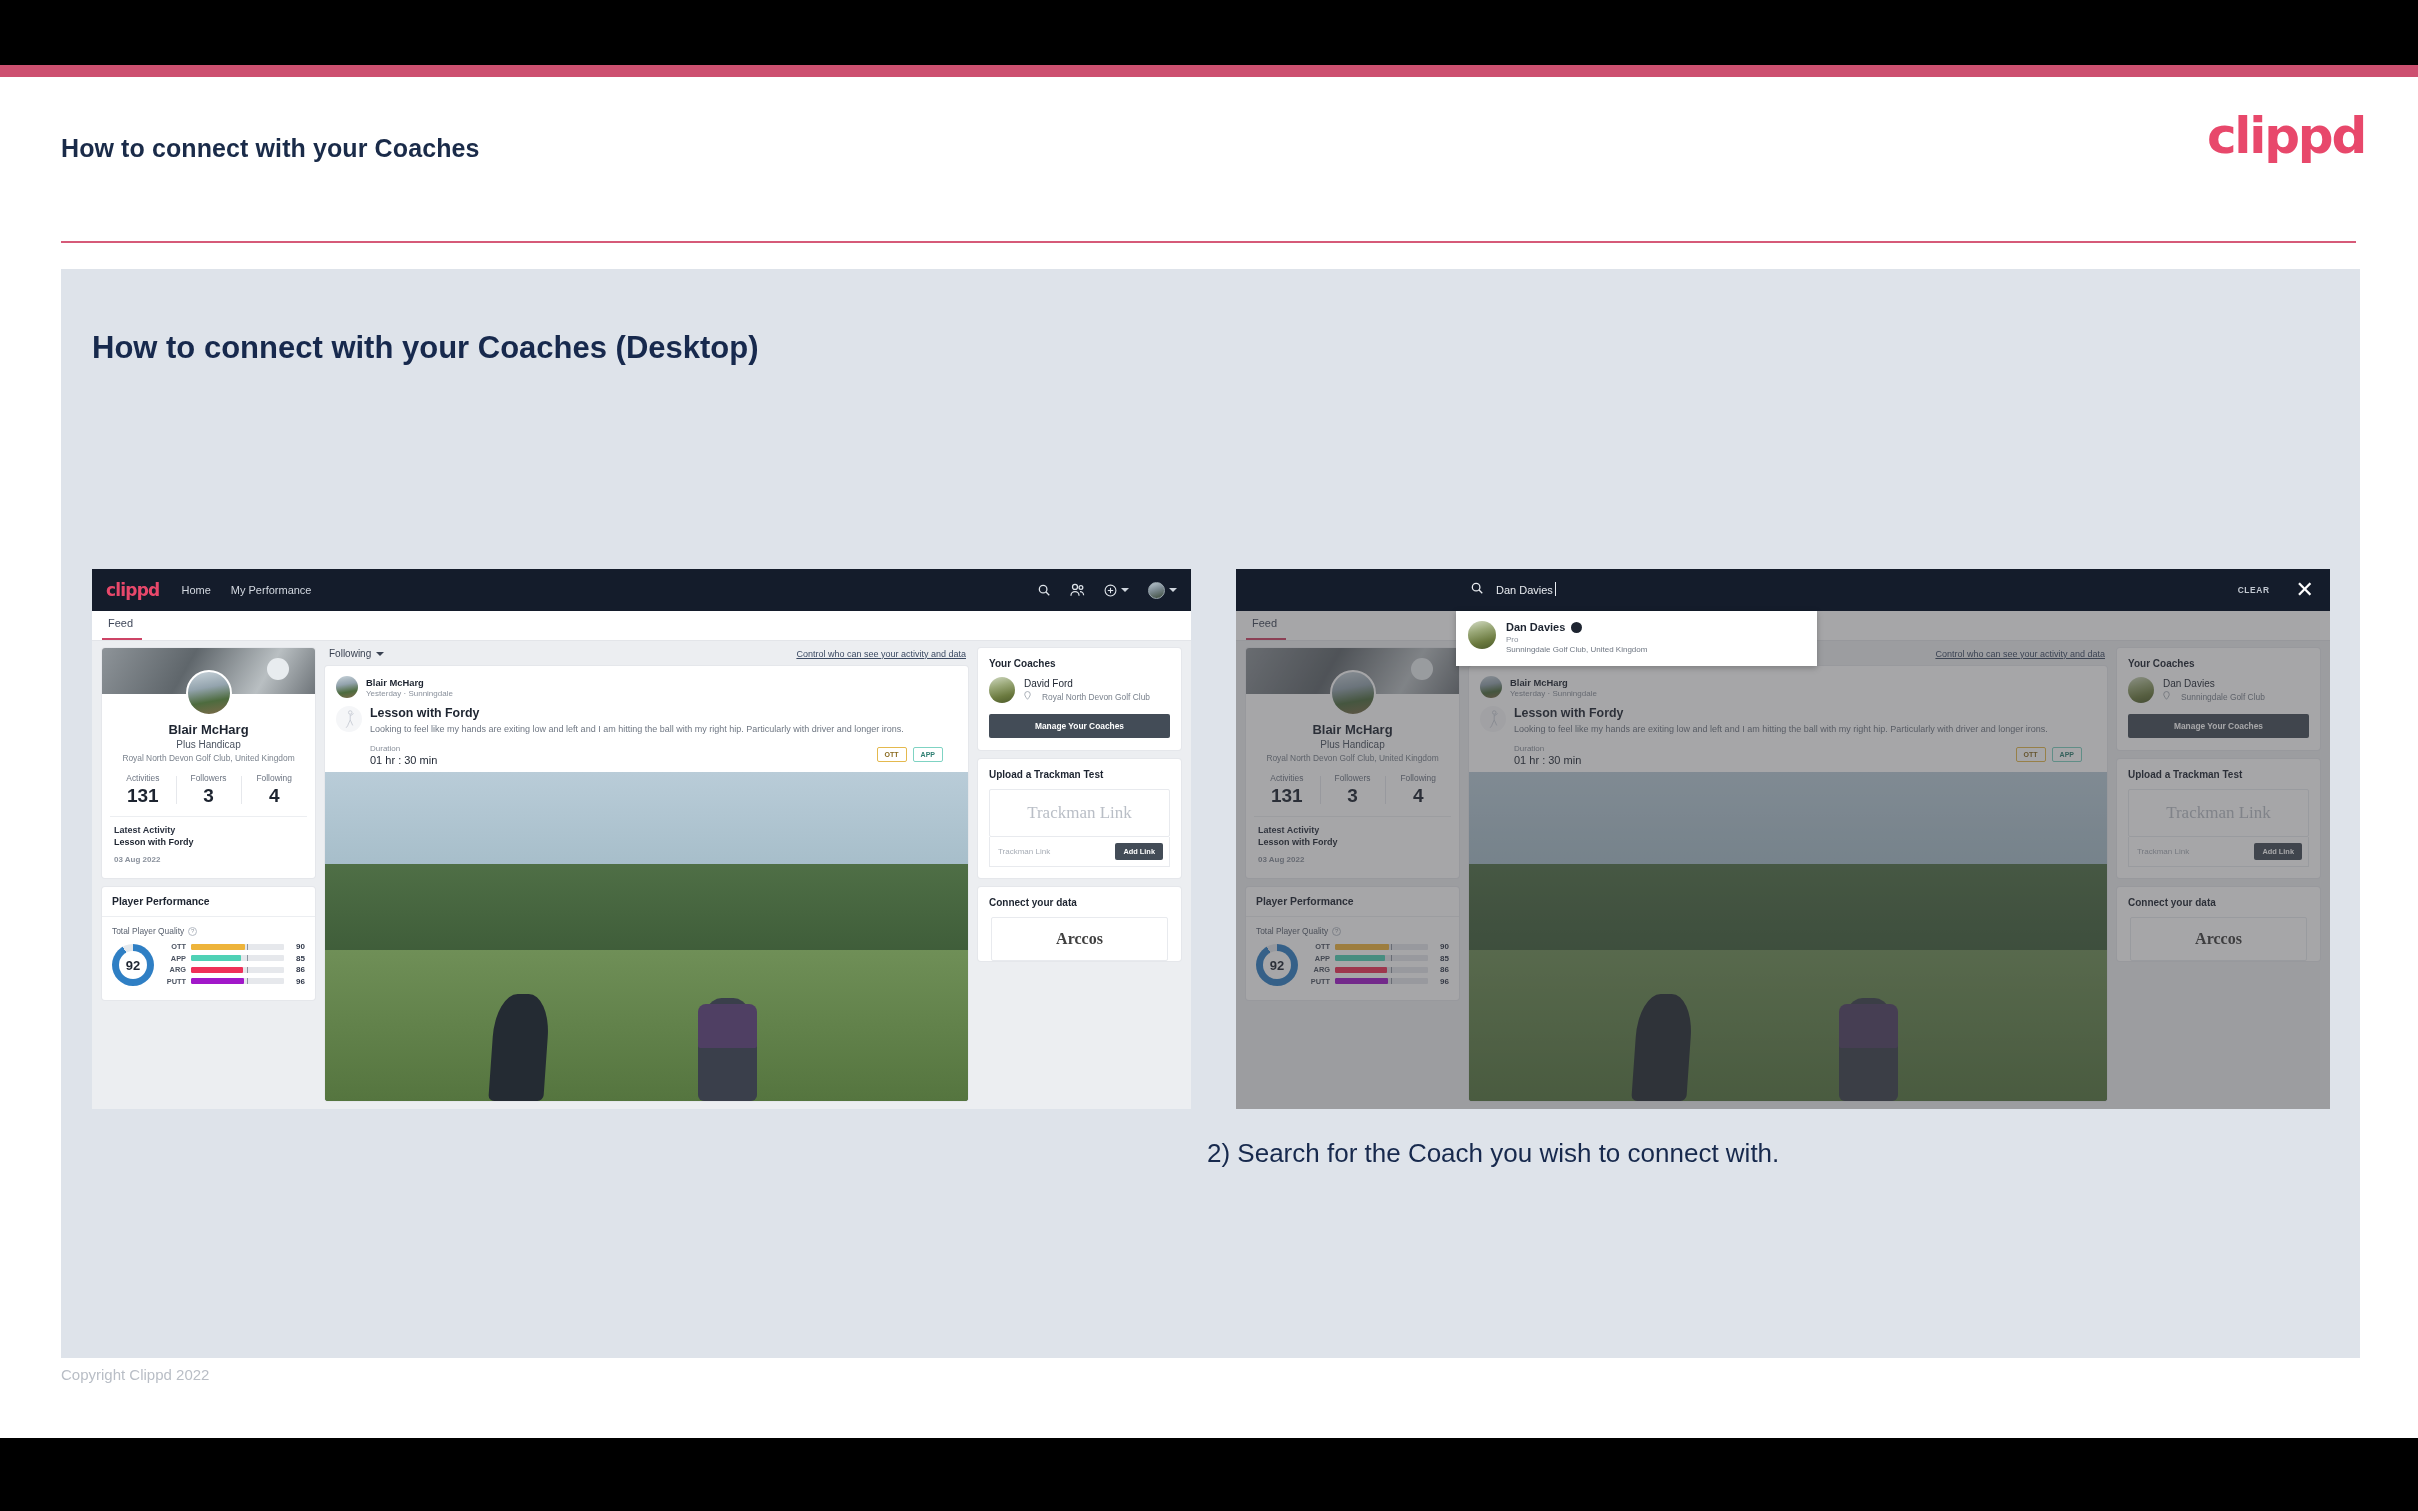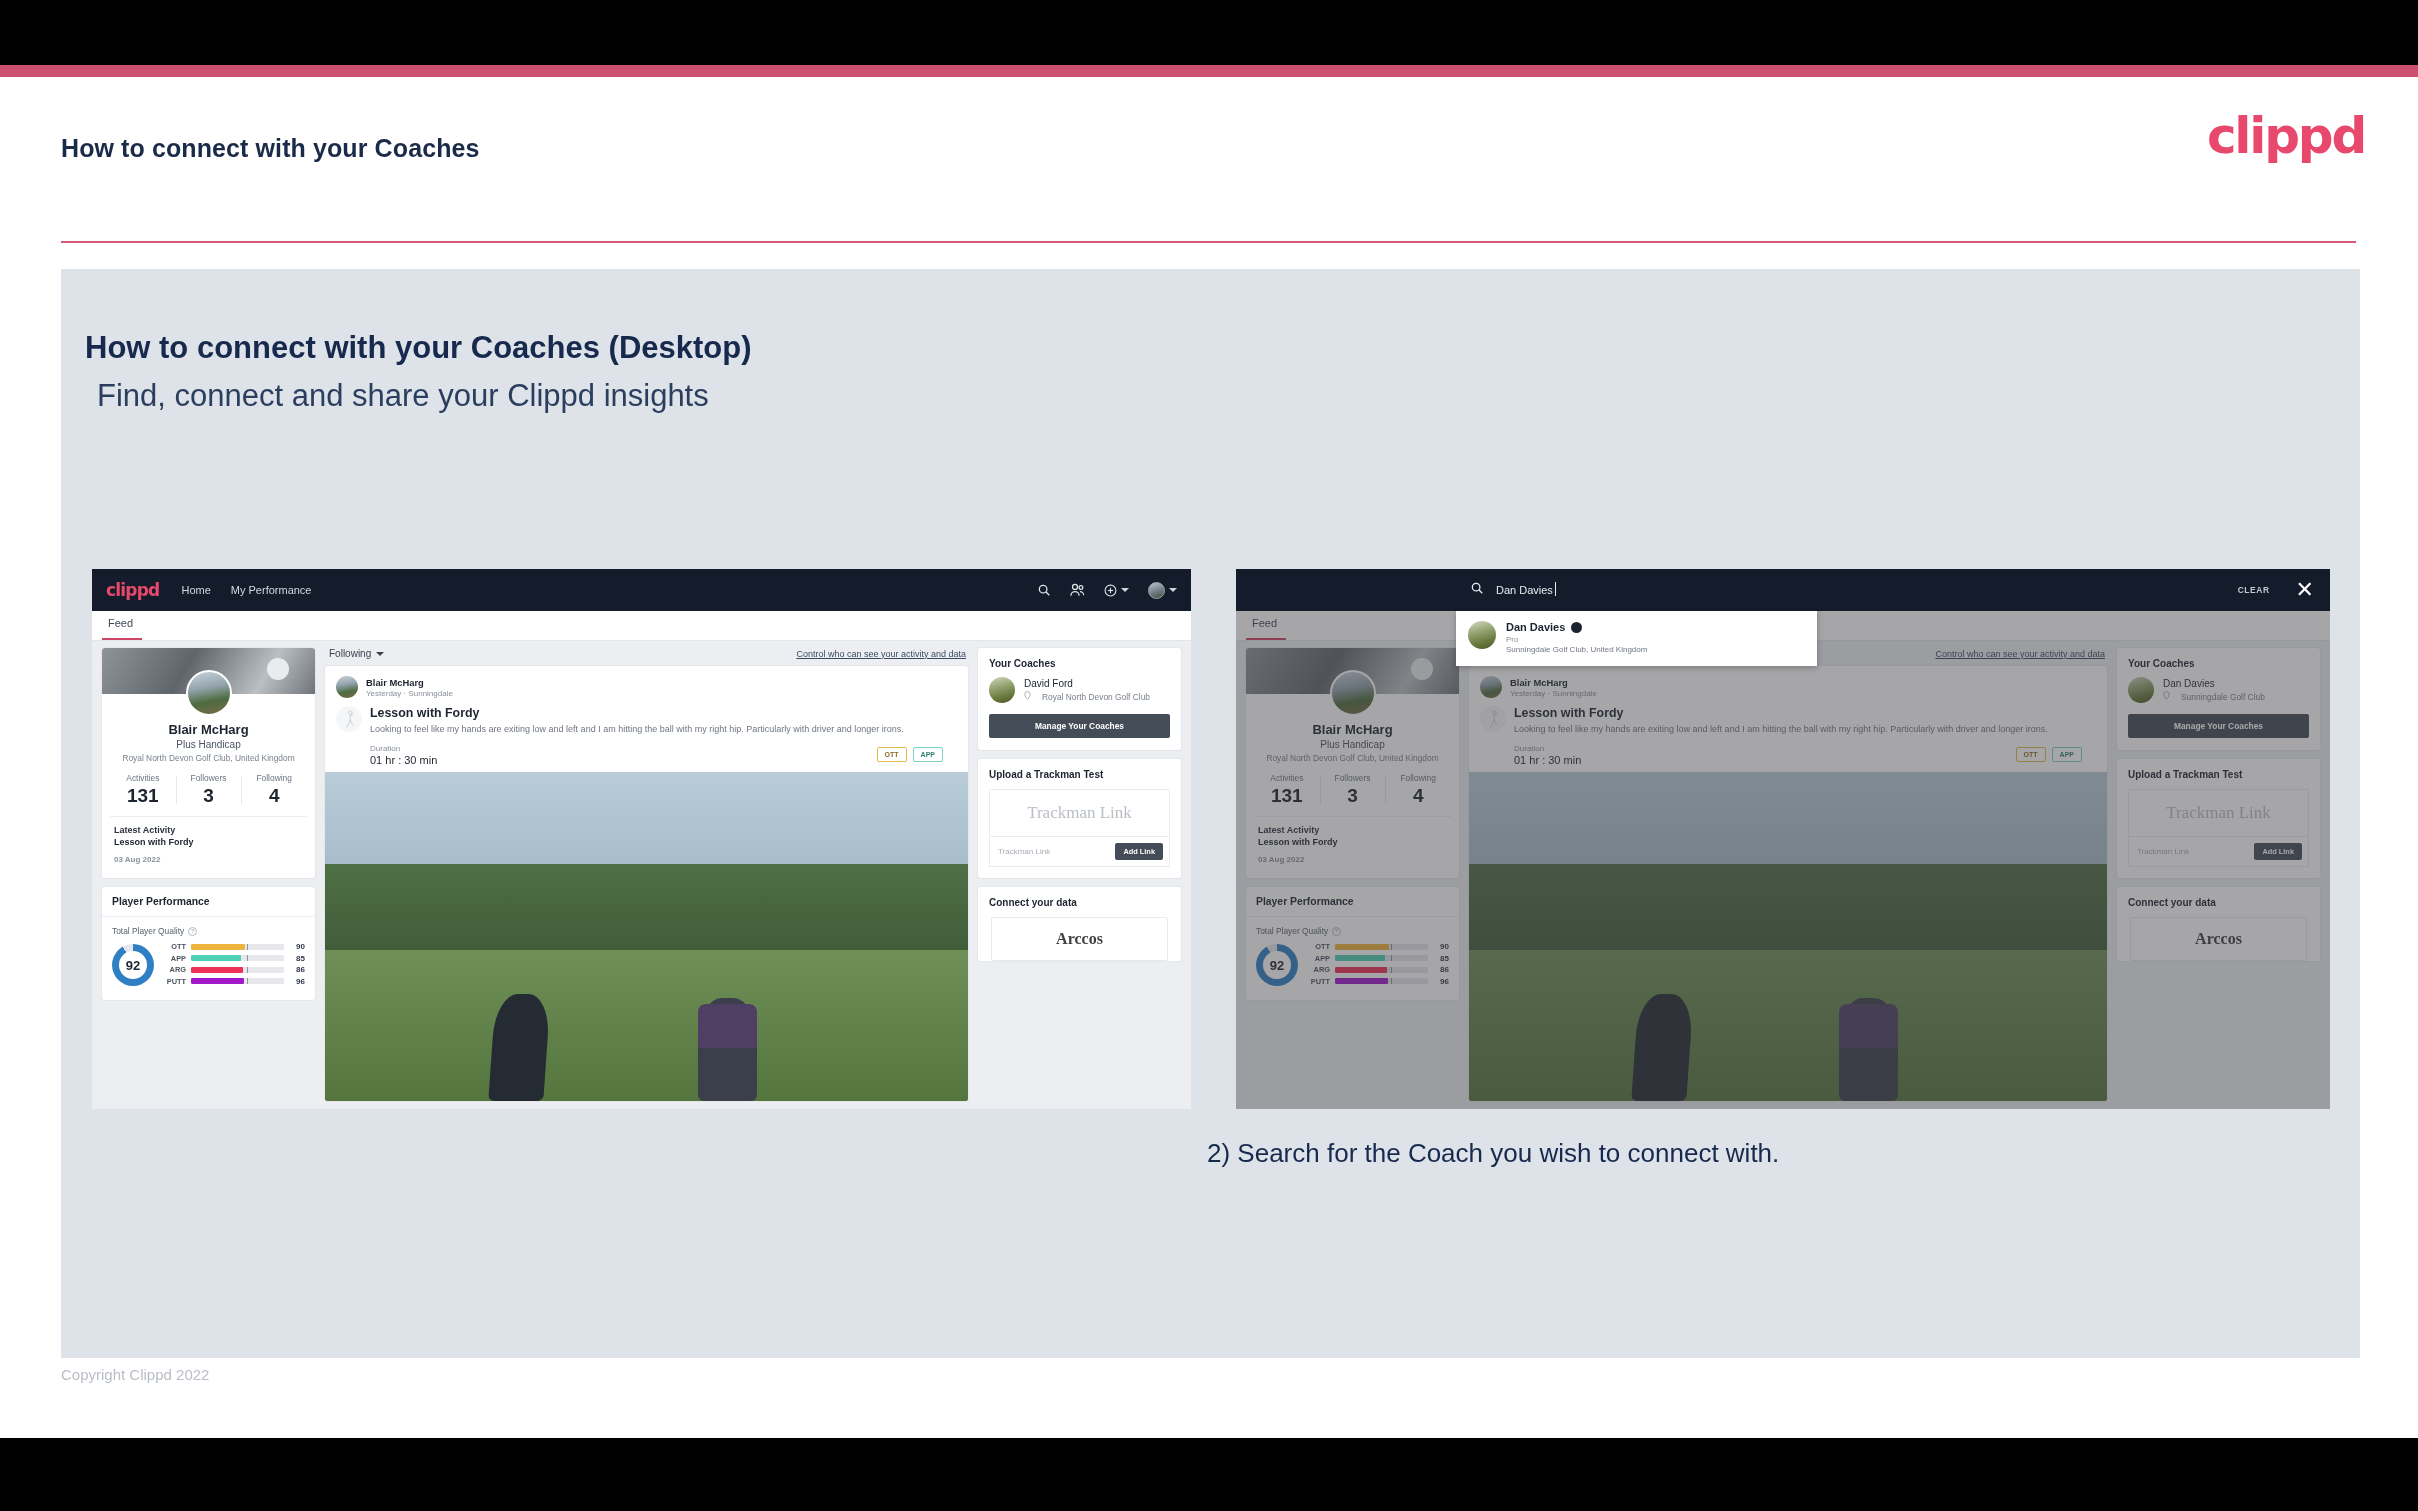--- a/index.html
+++ b/index.html
@@ -28,21 +28,21 @@
     letter-spacing:-2.2px; font-family:"DejaVu Sans", sans-serif;
   }
   .header-rule { position:absolute; left:61px; top:241px; width:2295px; height:2px; background:#d65a78; }
 
   
   .panel {
     position:absolute; left:61px; top:269px; width:2299px; height:1089px;
     background:#dee3ea;
   }
   .panel-title {
-    position:absolute; left:24px; top:61px;
+    position:absolute; left:31px; top:61px;
     font-size:31px; font-weight:700; color:#17294d;
   }
   .panel-subtitle {
     position:absolute; left:36px; top:109px;
     font-size:31px; font-weight:400; color:#2c3e5e;
   }
 
   
   .shot { position:absolute; overflow:hidden; background:#f1f2f4; }
   .shot-1 { left:31px; top:300px; width:1099px; height:540px; }
@@ -230,21 +230,20 @@
   <div class="band-top-pink"></div>
 
   <div class="slide-header">
     <div class="header-title">How to connect with your Coaches</div>
     <div class="header-logo">clippd</div>
   </div>
   <div class="header-rule"></div>
 
   <div class="panel">
     <div class="panel-title">How to connect with your Coaches (Desktop)</div>
-    <div class="panel-subtitle">Find, connect and share your Clippd insights</div>
 
     <div class="shot shot-1">
       <div class="app">
 
         <div class="app-nav">
           <div class="nav-logo">clippd</div>
           <div class="nav-link">Home</div>
           <div class="nav-link">My Performance</div>
           <div class="nav-icons">
             <span>

